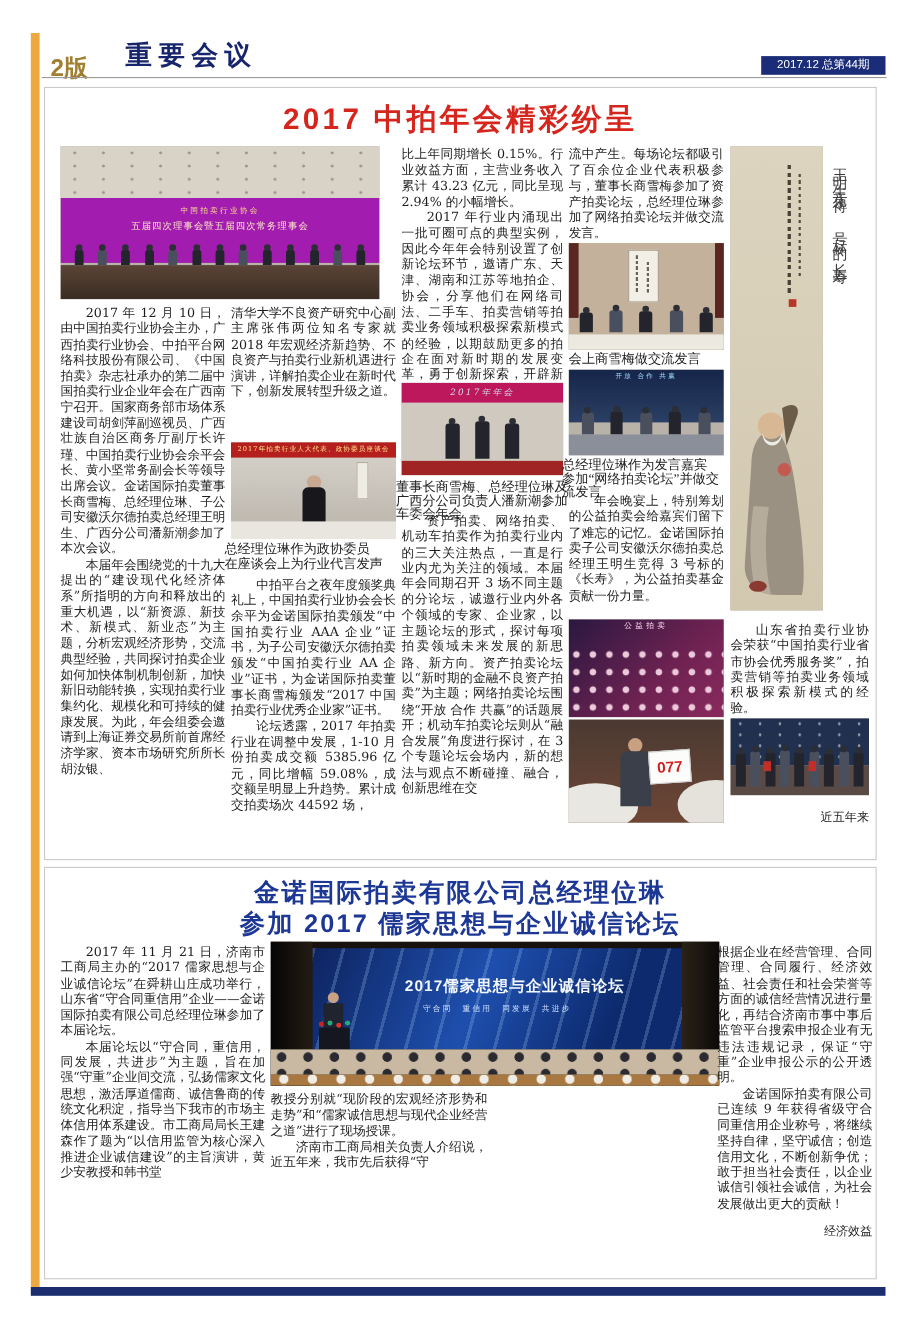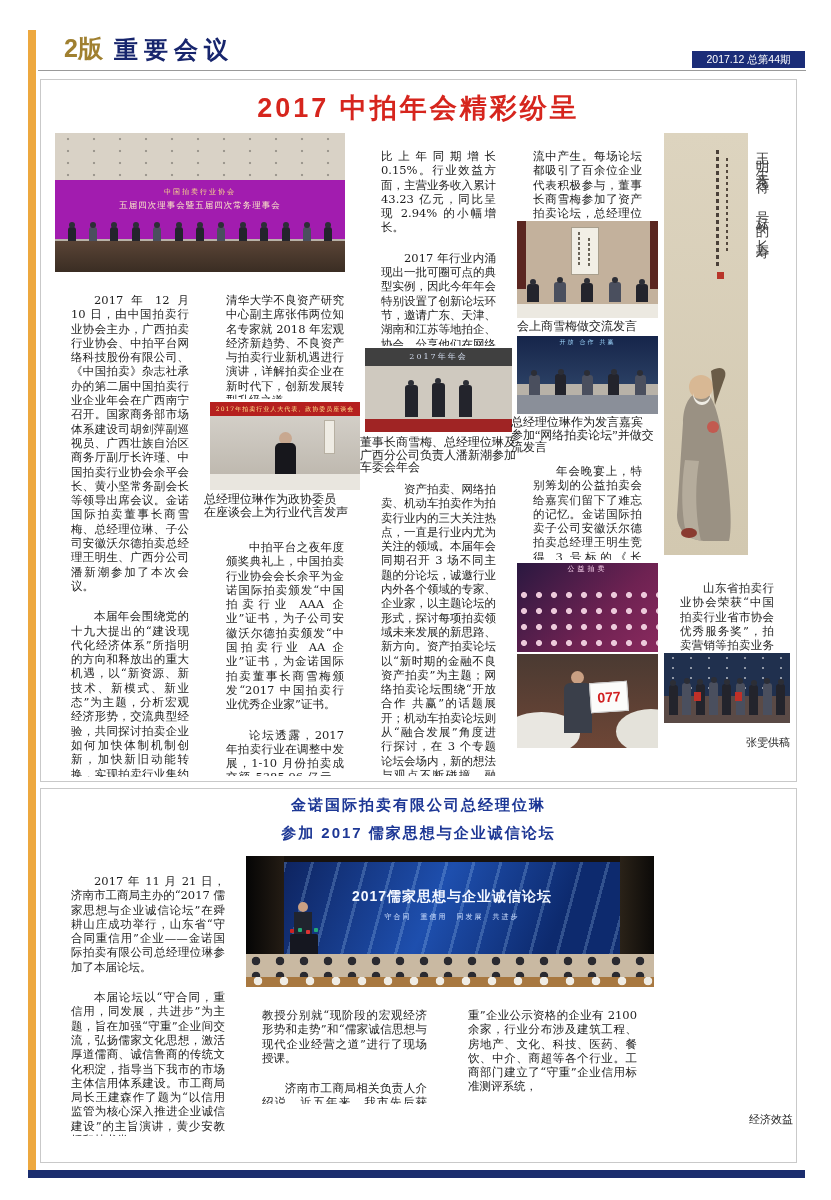--- a/index.html
+++ b/index.html
@@ -3,37 +3,37 @@
 <meta charset="utf-8">
 <style>
   html,body{margin:0;padding:0;background:#ffffff;}
   .page{position:relative;width:831px;height:1200px;background:#fff;overflow:hidden;
         font-family:"DejaVu Serif","Liberation Serif",serif;color:#222;}
   .abs{position:absolute;}
   
   .gold-bar{left:28px;top:30px;width:8px;height:1140px;background:#eda83f;}
   .navy-bar{left:28px;top:1170px;width:777px;height:8px;background:#1b2d6e;}
   .hdr-rule{left:38px;top:70px;width:768px;height:1px;background:#9a9a9a;}
-  .edition{left:46px;top:32px;font-family:"Liberation Sans",sans-serif;font-weight:bold;
-           font-size:25px;color:#a08030;margin-left:18px;}
+  .edition{left:46px;top:47px;font-family:"Liberation Sans",sans-serif;font-weight:bold;
+           font-size:22px;color:#a08030;}
   .section{left:114px;top:34px;font-family:"Liberation Sans",sans-serif;font-weight:bold;
            font-size:24px;color:#17256d;letter-spacing:6px;}
   .issue-box{left:692px;top:51px;width:113px;height:17px;background:#1b2d78;color:#fff;
              font-family:"Liberation Sans",sans-serif;font-size:10.5px;line-height:17px;text-align:center;}
   
   .artbox{border:1px solid #c9c9c9;background:#fff;}
   .a1box{left:40px;top:79px;width:755px;height:701px;}
   .a2box{left:40px;top:788px;width:755px;height:373px;}
   .a1title{left:40px;top:90px;width:757px;text-align:center;font-family:"Liberation Sans",sans-serif;
            font-weight:bold;font-size:27px;color:#d6251d;letter-spacing:3px;}
   .a2title{left:40px;width:757px;text-align:center;font-family:"Liberation Sans",sans-serif;
-           font-weight:bold;font-size:15px;color:#1d3795;letter-spacing:2px;}
+           font-weight:bold;font-size:23px;color:#1d3795;letter-spacing:2px;}
   
   .txt{font-size:11.5px;line-height:14.3px;text-align:justify;color:#1d1d1d;overflow:hidden;}
-  .txt p{margin:16px;text-indent:2em;}
+  .txt p{margin:0;text-indent:2em;}
   .txt p.noind{text-indent:0;}
   .cap{font-size:12px;line-height:12.6px;color:#222;overflow:hidden;font-family:Liberation Serif, serif;}
   .byline{font-size:11px;text-align:right;color:#222;}
   .vcap{writing-mode:vertical-rl;text-orientation:upright;font-size:13.5px;letter-spacing:7px;color:#3a3a3a;}
   
   .ph{position:absolute;overflow:hidden;background:#b8b2a8;}
   .ph .lay{position:absolute;}
   .row{position:absolute;display:flex;justify-content:space-around;align-items:flex-end;}
   .pp{position:relative;width:8px;height:14px;background:#23242c;border-radius:3px 3px 0 0;}
   .pp::before{content:"";position:absolute;top:-5px;left:50%;transform:translateX(-50%);
@@ -105,21 +105,21 @@
     <p>中拍平台之夜年度颁奖典礼上，中国拍卖行业协会会长余平为金诺国际拍卖颁发“中国拍卖行业 AAA 企业”证书，为子公司安徽沃尔德拍卖颁发“中国拍卖行业 AA 企业”证书，为金诺国际拍卖董事长商雪梅颁发“2017 中国拍卖行业优秀企业家”证书。</p>
     <p>论坛透露，2017 年拍卖行业在调整中发展，1-10 月份拍卖成交额 5385.96 亿元，同比增幅 59.08%，成交额呈明显上升趋势。累计成交拍卖场次 44592 场，</p>
   </div>
 
   <div class="abs txt" style="left:365px;top:133px;width:147px;height:213px;">
     <p class="noind">比上年同期增长 0.15%。行业效益方面，主营业务收入累计 43.23 亿元，同比呈现 2.94% 的小幅增长。</p>
     <p>2017 年行业内涌现出一批可圈可点的典型实例，因此今年年会特别设置了创新论坛环节，邀请广东、天津、湖南和江苏等地拍企、协会，分享他们在网络司法、二手车、拍卖营销等拍卖业务领域积极探索新模式的经验，以期鼓励更多的拍企在面对新时期的发展变革，勇于创新探索，开辟新天地。</p>
   </div>
   <div class="ph" style="left:365px;top:348px;width:147px;height:84px;">
     <div class="lay" style="left:0;top:0;width:100%;height:100%;background:#cfc9bf;"></div>
-    <div class="lay nowrap" style="left:0;top:0;width:100%;height:18px;background:#404040;color:#cfd8ea;font-size:8px;line-height:18px;text-align:center;letter-spacing:2px;">2017年年会</div>
+    <div class="lay nowrap" style="left:0;top:0;width:100%;height:18px;background:#be185d;color:#cfd8ea;font-size:8px;line-height:18px;text-align:center;letter-spacing:2px;font-style:italic;">2017年年会</div>
     <div class="row" style="left:22%;top:30%;width:56%;height:52%;">
       <i class="pp" style="width:13px;height:32px;"></i>
         <i class="pp" style="width:13px;height:34px;"></i>
         <i class="pp" style="width:13px;height:32px;"></i>
     </div>
     <div class="lay" style="left:0;top:84%;width:100%;height:16%;background:#a02424;"></div>
   </div>
   <div class="abs cap" style="left:360px;top:436px;width:157px;">董事长商雪梅、总经理位琳及广西分公司负责人潘新潮参加车委会年会</div>
   <div class="abs txt" style="left:365px;top:466px;width:147px;height:310px;">
     <p>资产拍卖、网络拍卖、机动车拍卖作为拍卖行业内的三大关注热点，一直是行业内尤为关注的领域。本届年会同期召开 3 场不同主题的分论坛，诚邀行业内外各个领域的专家、企业家，以主题论坛的形式，探讨每项拍卖领域未来发展的新思路、新方向。资产拍卖论坛以“新时期的金融不良资产拍卖”为主题；网络拍卖论坛围绕“开放 合作 共赢”的话题展开；机动车拍卖论坛则从“融合发展”角度进行探讨，在 3 个专题论坛会场内，新的想法与观点不断碰撞、融合，创新思维在交</p>
@@ -209,51 +209,52 @@
         <i class="pp lt" style="width:9px;height:33px;"></i>
         <i class="pp" style="width:9px;height:31px;"></i>
         <i class="pp lt" style="width:9px;height:32px;"></i>
         <i class="pp" style="width:9px;height:30px;"></i>
         <i class="pp lt" style="width:9px;height:32px;"></i>
         <i class="pp" style="width:9px;height:31px;"></i>
     </div>
     <div class="lay" style="left:24%;top:55%;width:7px;height:9px;background:#c03028;"></div>
     <div class="lay" style="left:56%;top:55%;width:7px;height:9px;background:#c03028;"></div>
   </div>
-  <div class="abs byline" style="left:664px;top:735px;width:126px;">张雯供稿</div>
+  <div class="abs byline" style="left:664px;top:735px;width:126px;">近五年来</div>
 
   <div class="abs artbox a2box"></div>
   <div class="abs a2title" style="top:796px;">金诺国际拍卖有限公司总经理位琳</div>
   <div class="abs a2title" style="top:824px;">参加 2017 儒家思想与企业诚信论坛</div>
 
   <div class="abs txt" style="left:55px;top:858px;width:186px;height:278px;">
     <p>2017 年 11 月 21 日，济南市工商局主办的“2017 儒家思想与企业诚信论坛”在舜耕山庄成功举行，山东省“守合同重信用”企业——金诺国际拍卖有限公司总经理位琳参加了本届论坛。</p>
     <p>本届论坛以“守合同，重信用，同发展，共进步”为主题，旨在加强“守重”企业间交流，弘扬儒家文化思想，激活厚道儒商、诚信鲁商的传统文化积淀，指导当下我市的市场主体信用体系建设。市工商局局长王建森作了题为“以信用监管为核心深入推进企业诚信建设”的主旨演讲，黄少安教授和韩书堂</p>
   </div>
 
   <div class="ph" style="left:246px;top:856px;width:408px;height:131px;">
     <div class="lay" style="left:0;top:0;width:100%;height:100%;background:#17120e;"></div>
     <div class="lay" style="left:38px;top:6px;width:336px;height:92px;background:linear-gradient(115deg,#0e2460,#1e4fae 45%,#0d2a6e 80%);">
       <div style="position:absolute;left:0;top:0;width:100%;height:100%;background:repeating-linear-gradient(105deg,rgba(180,220,255,.22) 0 3px,transparent 3px 26px);"></div>
-      <div class="nowrap" style="position:absolute;left:0;top:26px;width:100%;text-align:center;color:#f4f8ff;font-family:'Liberation Sans',sans-serif;font-weight:bold;font-size:14px;letter-spacing:1px;">2017儒家思想与企业诚信论坛</div>
+      <div class="nowrap" style="position:absolute;left:0;top:26px;width:100%;text-align:center;color:#f4f8ff;font-family:'Liberation Sans',sans-serif;font-weight:bold;font-size:14px;letter-spacing:1px;padding-left:16px;">2017儒家思想与企业诚信论坛</div>
       <div class="nowrap" style="position:absolute;left:0;top:50px;width:100%;text-align:center;color:#cfe0ff;font-size:7px;letter-spacing:2px;">守合同　重信用　同发展　共进步</div>
     </div>
     <div class="lay" style="left:0;top:0;width:38px;height:100%;background:linear-gradient(90deg,#050505,#241c14);"></div>
     <div class="lay" style="left:374px;top:0;width:34px;height:100%;background:linear-gradient(90deg,#2a2218,#0c0a08);"></div>
     <div class="lay" style="left:52px;top:46px;width:10px;height:10px;border-radius:50%;background:#caa083;"></div>
     <div class="lay" style="left:48px;top:56px;width:18px;height:26px;background:#20242e;"></div>
     <div class="lay" style="left:44px;top:78px;width:28px;height:22px;background:#151720;border-radius:2px;"></div>
     <div class="lay" style="left:42px;top:70px;width:32px;height:10px;background:radial-gradient(circle at 4px 5px,#c22 2px,transparent 2.5px),radial-gradient(circle at 12px 4px,#2a7 2px,transparent 2.5px),radial-gradient(circle at 20px 6px,#d33 2px,transparent 2.5px),radial-gradient(circle at 28px 4px,#2a7 2px,transparent 2.5px);"></div>
     <div class="lay" style="left:0;top:98px;width:100%;height:23px;background:#c9b9a2 radial-gradient(circle at 10px 7px,#2a2a30 4px,transparent 4.6px);background-size:24px 15px;"></div>
     <div class="lay" style="left:0;top:121px;width:100%;height:10px;background:#a87840 radial-gradient(circle at 12px 4px,#f0ede6 4px,transparent 4.6px);background-size:26px 10px;"></div>
   </div>
 
   <div class="abs txt" style="left:246px;top:992px;width:197px;height:112px;">
     <p class="noind">教授分别就“现阶段的宏观经济形势和走势”和“儒家诚信思想与现代企业经营之道”进行了现场授课。</p>
     <p>济南市工商局相关负责人介绍说，近五年来，我市先后获得“守</p>
   </div>
-  <div class="abs txt" style="left:452px;top:992px;width:201px;height:112px;">
-    <p class="noind">重”企业公示资格的企业有 2100 余家，行业分布涉及建筑工程、房地产、文化、科技、医药、餐饮、中介、商超等各个行业。工商部门建立了“守重”企业信用标准测评系统，</p>
-  </div>
-
+
+  <div class="abs txt" style="left:652px;top:858px;width:141px;height:250px;">
+    <p class="noind">根据企业在经营管理、合同管理、合同履行、经济效益、社会责任和社会荣誉等方面的诚信经营情况进行量化，再结合济南市事中事后监管平台搜索申报企业有无违法违规记录，保证“守重”企业申报公示的公开透明。</p>
+    <p>金诺国际拍卖有限公司已连续 9 年获得省级守合同重信用企业称号，将继续坚持自律，坚守诚信；创造信用文化，不断创新争优；敢于担当社会责任，以企业诚信引领社会诚信，为社会发展做出更大的贡献！</p>
+  </div>
   <div class="abs byline" style="left:652px;top:1112px;width:141px;">经济效益</div>
 
 </div>
 
 </body></html>

